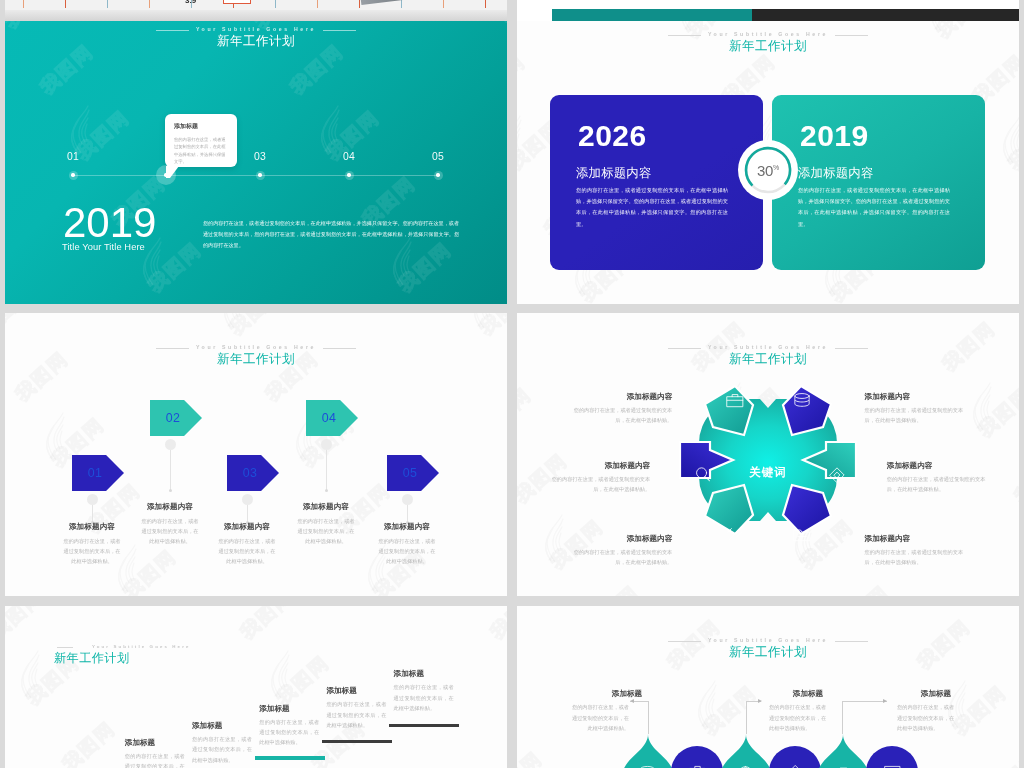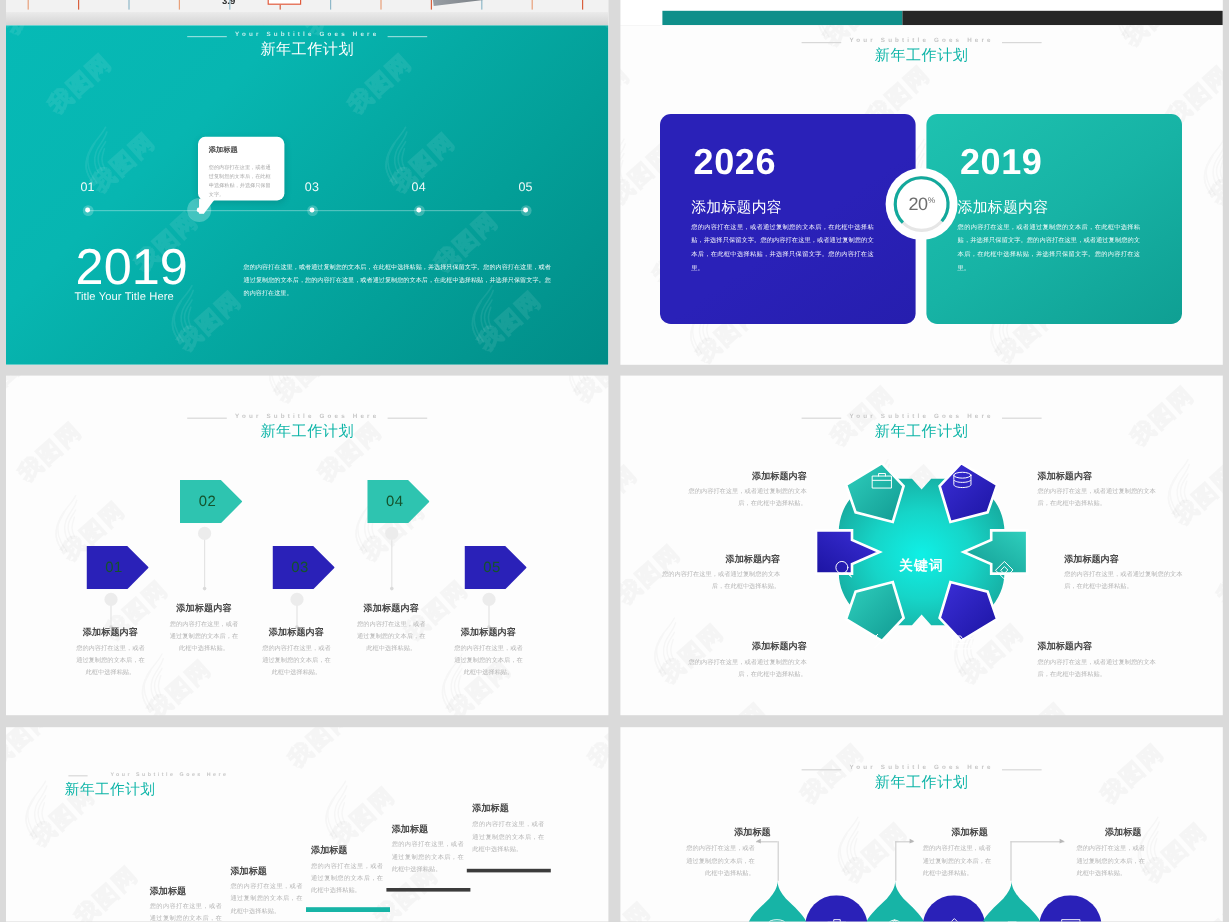--- a/index.html
+++ b/index.html
@@ -73,21 +73,21 @@
   .s2body{position:absolute;left:26px;top:90px;width:152px;font-size:5.2px;line-height:2.16;color:rgba(255,255,255,.96);text-align:justify;}
   .s2circ{position:absolute;left:221px;top:119px;width:60px;height:60px;border-radius:50%;background:#fff;
           display:flex;align-items:center;justify-content:center;}
   .s2circ svg{position:absolute;left:0;top:0;}
   .s2pct{position:relative;font-size:15px;color:#6e6e6e;font-weight:300;line-height:1;letter-spacing:-.3px;}
   .s2pct sup{font-size:7px;vertical-align:super;font-weight:300;}
 
   
   .s3arrow{position:absolute;width:52px;height:36px;
            clip-path:polygon(0 0, 65.5% 0, 100% 50%, 65.5% 100%, 0 100%);}
-  .s3num{position:absolute;width:46px;text-align:center;font-size:12.4px;color:#14532d;font-weight:300;line-height:36px;letter-spacing:.4px;}
+  .s3num{position:absolute;width:46px;text-align:center;font-size:12.4px;color:#1d4ed8;font-weight:300;line-height:36px;letter-spacing:.4px;}
   .s3pin{position:absolute;width:11px;height:11px;border-radius:50%;background:#ececec;}
   .s3stem{position:absolute;width:1px;background:#e4e4e4;}
   .s3tip{position:absolute;width:3px;height:3px;border-radius:50%;background:#dadada;}
   .s3head{position:absolute;text-align:center;font-size:7.6px;font-weight:700;color:#474747;line-height:11px;letter-spacing:.1px;}
   .s3body{position:absolute;text-align:center;font-size:5.2px;line-height:1.95;color:#b5b5b5;}
 
   
   .s4wrap{position:absolute;left:0;top:0;width:502px;height:283px;}
   .s4kw{position:absolute;left:201px;top:152px;width:100px;text-align:center;font-size:11.5px;
         font-weight:700;color:#fff;line-height:14px;letter-spacing:1px;}
@@ -355,21 +355,21 @@
     <div class="s2card c2">
       <div class="s2yr">2019</div>
       <div class="s2head">添加标题内容</div>
       <div class="s2body">您的内容打在这里，或者通过复制您的文本后，在此框中选择粘贴，并选择只保留文字。您的内容打在这里，或者通过复制您的文本后，在此框中选择粘贴，并选择只保留文字。您的内容打在这里。</div>
     </div>
     <div class="s2circ">
       <svg width="60" height="60" viewBox="0 0 60 60">
         <circle cx="30" cy="30" r="22" fill="none" stroke="#e6e6e6" stroke-width="2.6"></circle>
         <path d="M 14.4 45.6 A 22 22 0 1 1 46.8 44.4" fill="none" stroke="#12a99c" stroke-width="2.6" stroke-linecap="butt"></path>
       </svg>
-      <div class="s2pct"><span>20</span><sup>%</sup></div>
+      <div class="s2pct"><span>30</span><sup>%</sup></div>
     </div>
   </div>
 
   <div class="slide" id="s3">
     <div class="wm">
         <span class="wmtxt2" style="left:-31px;top:9px">我图网</span>
         <span class="wmtxt2" style="left:5px;top:75px">我图网</span>
         <div class="wmflame" style="left:37px;top:99px"><svg viewBox="0 0 30 50" width="30" height="50">
             <g fill="none" stroke="currentColor" stroke-width="1.3" stroke-linecap="round">
               <path d="M21 1 C17 9 11 13 8 20 C5 27 6 34 9 40 C11 44 13 46 14 48"></path>

